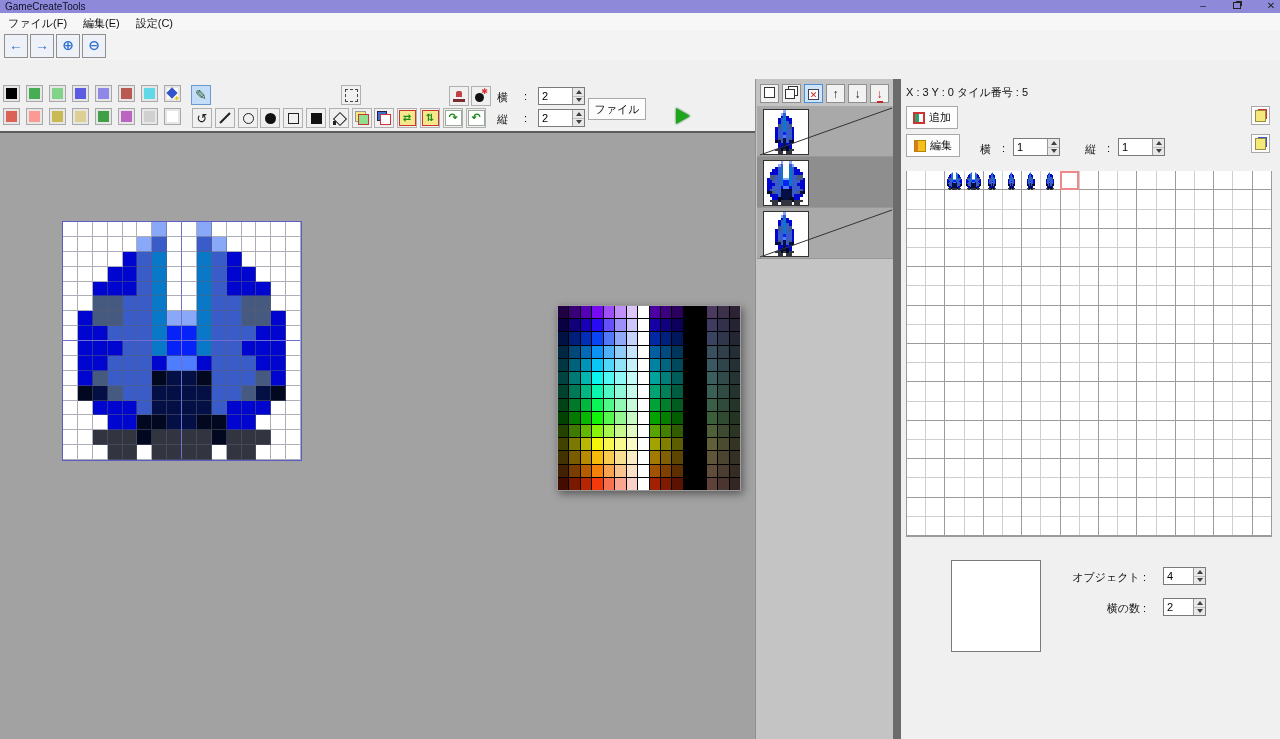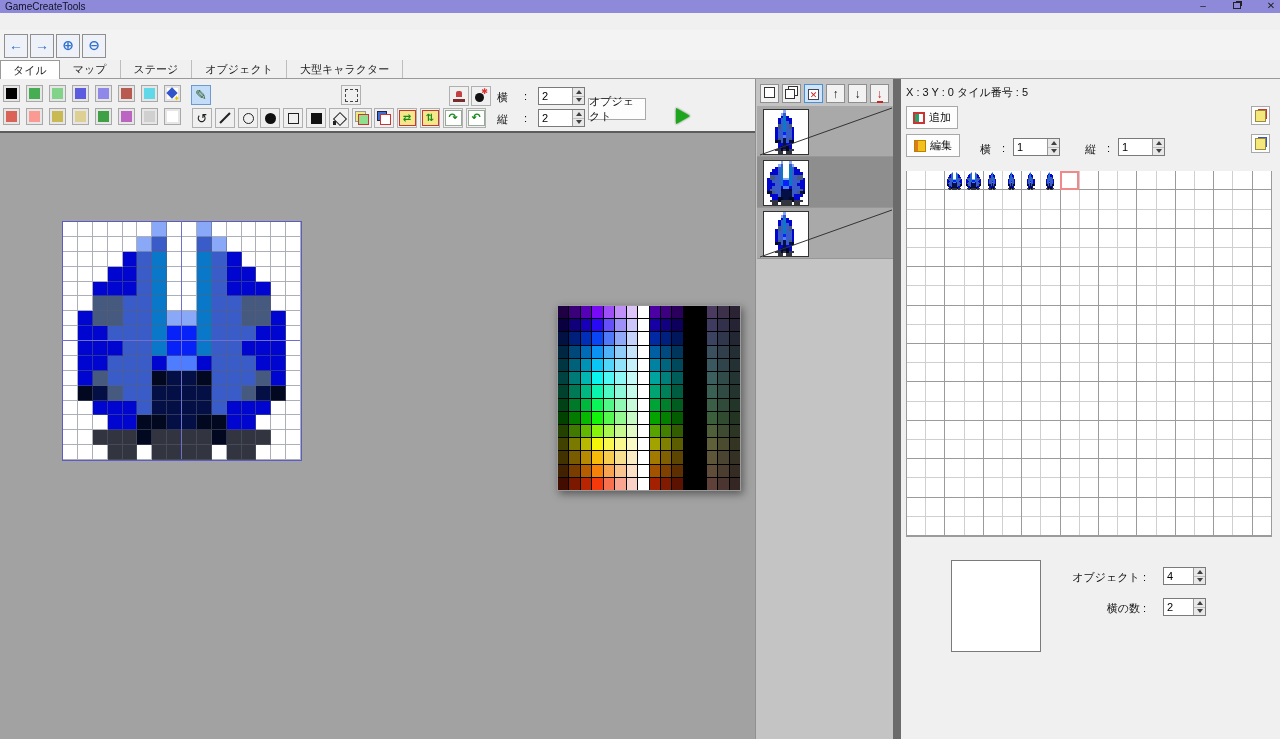--- a/index.html
+++ b/index.html
@@ -89,29 +89,29 @@
 
 <div id="root">
 
   <div class="abs" id="titlebar">
     <span class="abs" id="title-text">GameCreateTools</span>
     <span class="abs winbtn" style="left:1196px;">–</span>
     <span class="abs winbtn" style="left:1230px;"><span class="ic-box" style="width:8px;height:7px;border:1px solid #222;margin-top:2px;box-shadow:2px -2px 0 -1px #222;"></span></span>
     <span class="abs winbtn" style="left:1264px;">✕</span>
   </div>
 
+  <div class="abs" id="menubar"><span class="menu-item">ファイル(F)</span><span class="menu-item">編集(E)</span><span class="menu-item">設定(C)</span></div>
 
   <div class="abs" id="navbar">
       <div class="navbtn" style="left: 4px;"><span>←</span></div>
       <div class="navbtn" style="left: 30px;"><span>→</span></div>
       <div class="navbtn" style="left: 56px;"><span>⊕</span></div>
       <div class="navbtn" style="left: 82px;"><span>⊖</span></div>
     </div>
 
-  <div class="abs" id="tabbar"><span class="tab active">タイル</span><span class="tab">マップ</span><span class="tab">ステージ</span><span class="tab">オブジェクト</span><span class="tab">大型キャラクター</span></div>
 
   <div class="abs" id="toolstrip">
       <div class="swatch" style="position: absolute; left: 3px; top: 6px; width: 17px; height: 17px; background: rgb(0, 0, 0);"></div>
       <div class="swatch" style="position: absolute; left: 26px; top: 6px; width: 17px; height: 17px; background: rgb(71, 173, 82);"></div>
       <div class="swatch" style="position: absolute; left: 49px; top: 6px; width: 17px; height: 17px; background: rgb(130, 211, 138);"></div>
       <div class="swatch" style="position: absolute; left: 72px; top: 6px; width: 17px; height: 17px; background: rgb(92, 92, 224);"></div>
       <div class="swatch" style="position: absolute; left: 95px; top: 6px; width: 17px; height: 17px; background: rgb(144, 136, 232);"></div>
       <div class="swatch" style="position: absolute; left: 118px; top: 6px; width: 17px; height: 17px; background: rgb(184, 90, 80);"></div>
       <div class="swatch" style="position: absolute; left: 141px; top: 6px; width: 17px; height: 17px; background: rgb(96, 216, 232);"></div>
       <div class="swatch" style="position: absolute; left: 164px; top: 6px; width: 17px; height: 17px; background: rgb(255, 255, 255);">
@@ -3099,21 +3099,21 @@
       <div class="spinarrows">
         <div class="up">
           <div class="tri-up"></div>
         </div>
         <div class="dn">
           <div class="tri-dn"></div>
         </div>
       </div>
     </div>
     <div class="abs pushbtn" style="left: 588px; top: 98px; width: 58px; height: 22px;">
-      <span>オブジェクト</span>
+      <span>ファイル</span>
     </div>
     <div style="position: absolute; left: 676px; top: 108px;">
       <div class="play-tri"></div>
     </div>
     <div class="abs spinbox" style="left: 1013px; top: 138px; width: 47px;">
       <span class="spinval">1</span>
       <div class="spinarrows">
         <div class="up">
           <div class="tri-up"></div>
         </div>

